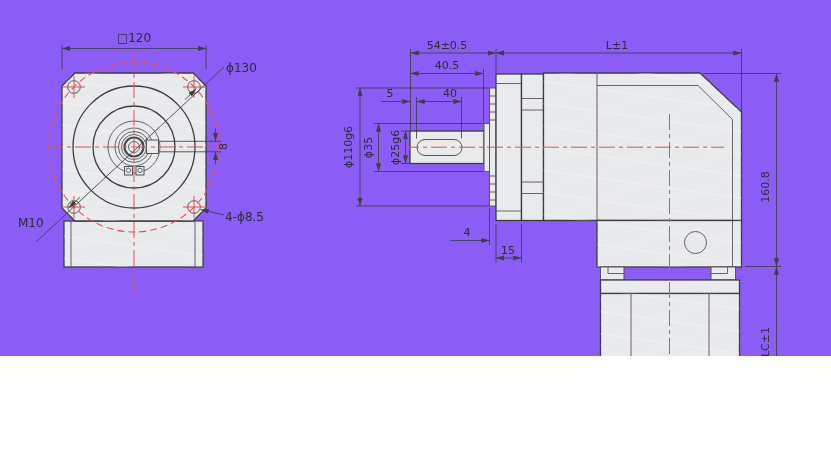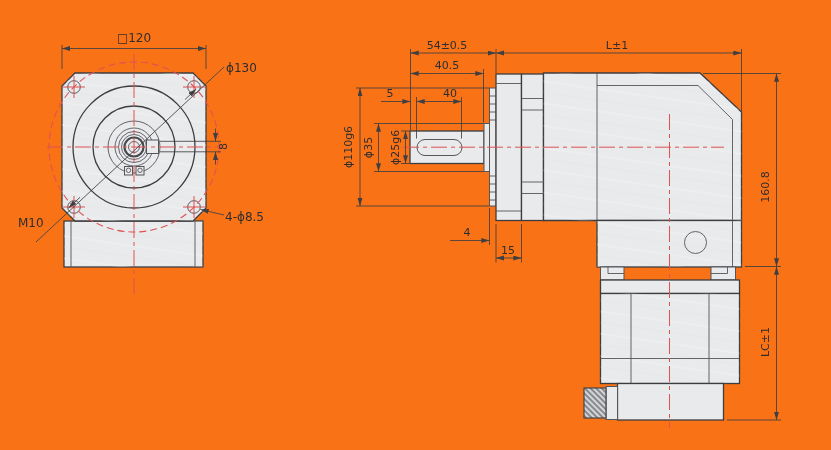--- a/index.html
+++ b/index.html
@@ -1,16 +1,16 @@
 <!DOCTYPE html>
 <html><head>
 <meta charset="utf-8">
 <style>
   html,body{margin:0;padding:0;background:#ffffff;}
-  .stage{position:relative;width:831px;height:450px;background:#f97316;overflow:hidden;
+  .stage{position:relative;width:831px;height:356px;background:#8b5cf6;overflow:hidden;
          font-family:"DejaVu Sans", sans-serif;}
   svg{position:absolute;left:0;top:0;}
   .part{fill:#e9eaec;stroke:#3d3d40;stroke-width:1.3;stroke-linejoin:miter;}
   .part2{fill:#e9eaec;stroke:#55555a;stroke-width:1;}
   .o{stroke:#3d3d40;stroke-width:1.3;fill:none;}
   .i{stroke:#55555a;stroke-width:0.9;fill:none;}
   .d{stroke:#3f3f41;stroke-width:0.85;fill:none;}
   .r{stroke:#e05252;stroke-width:1;fill:none;}
   .rd{stroke:#e05252;stroke-width:1.1;fill:none;stroke-dasharray:7 4;}
   .rc{stroke:#e05252;stroke-width:1;fill:none;stroke-dasharray:16 4 4 4;}

